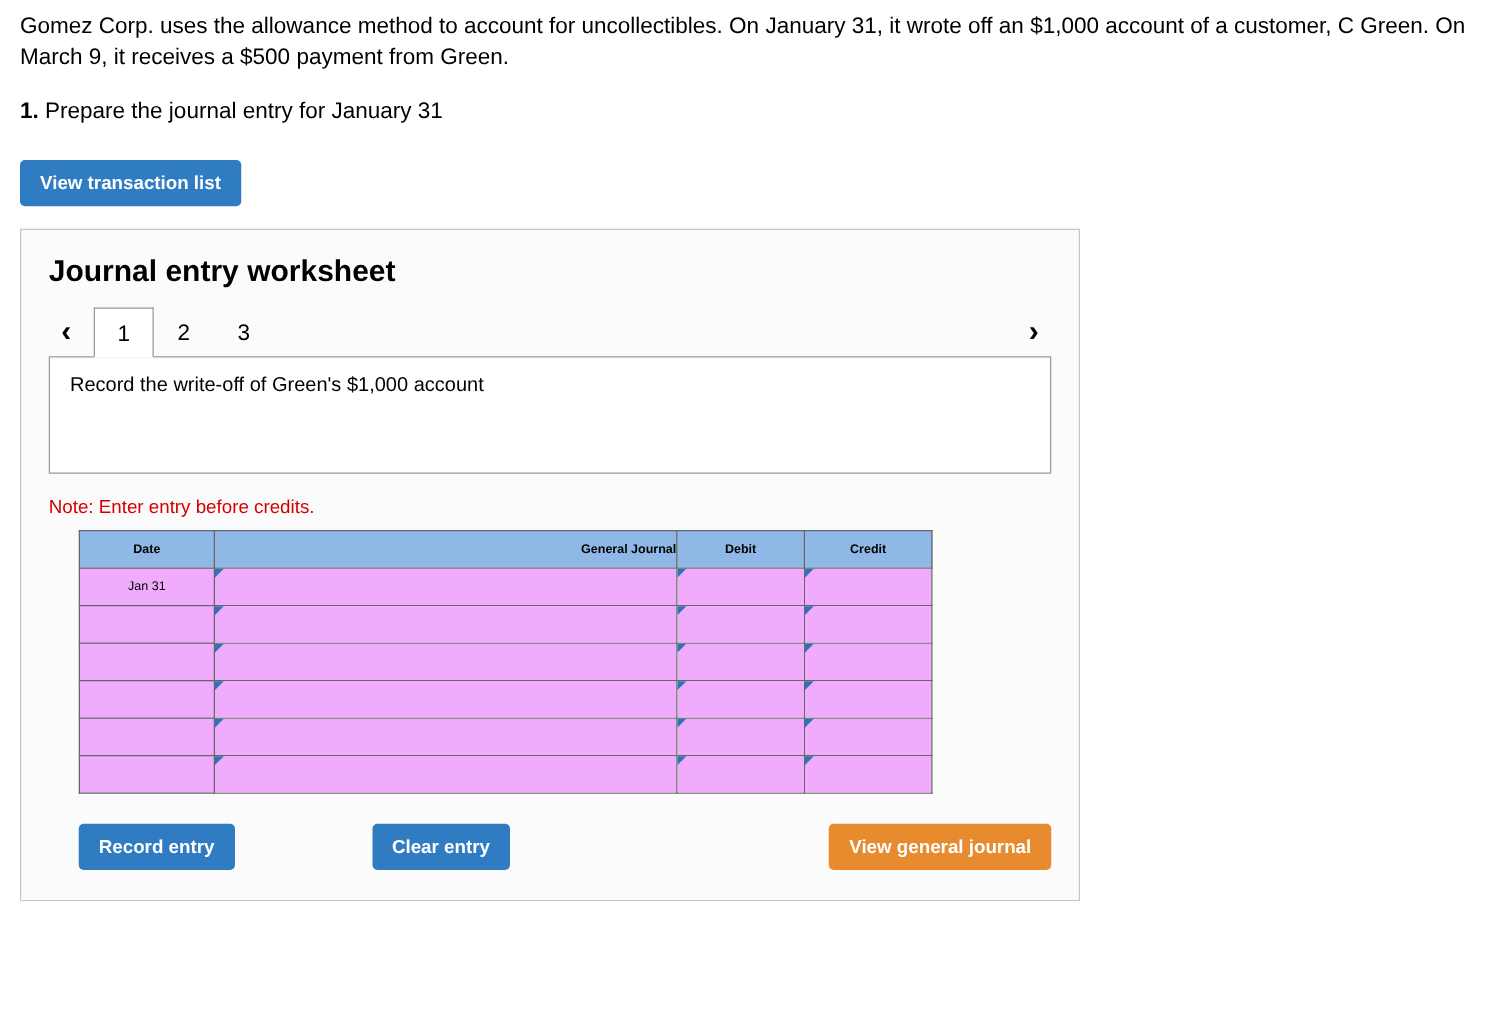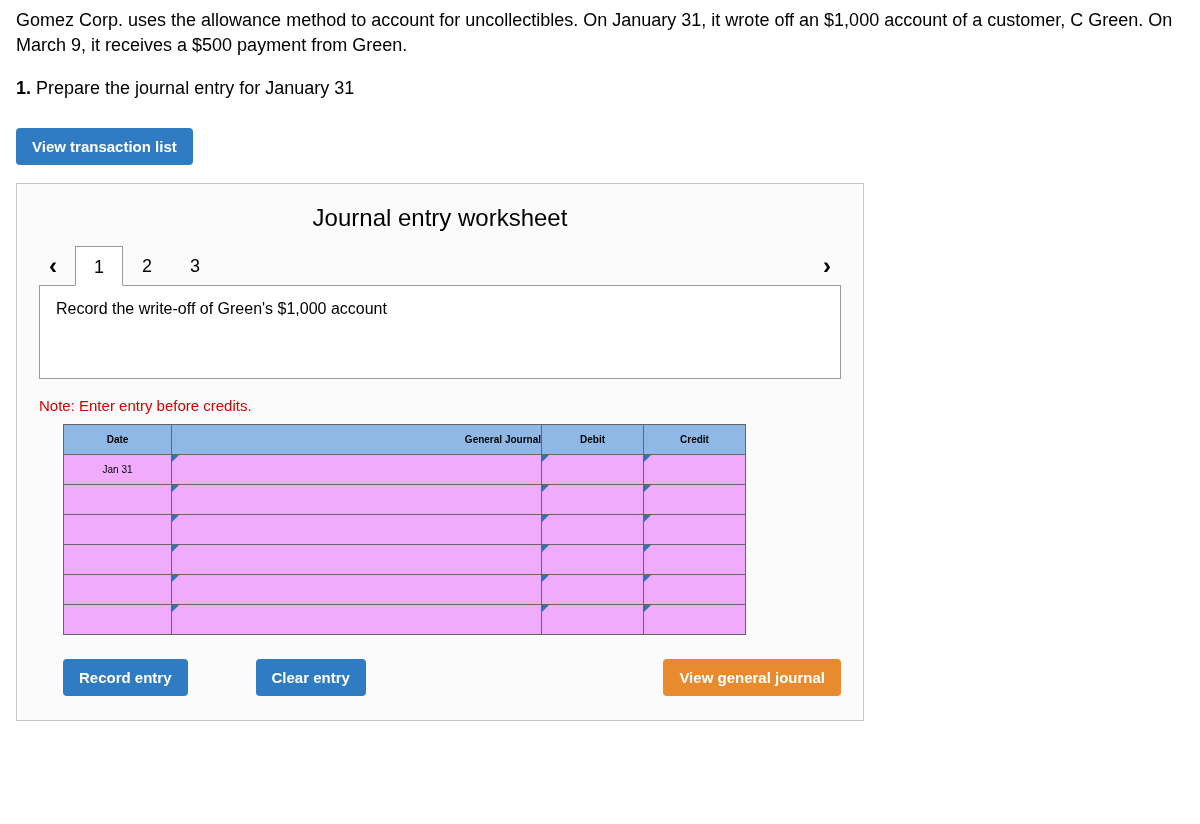--- a/index.html
+++ b/index.html
@@ -26,24 +26,23 @@
   }
   .panel {
     border: 1px solid #c7c7c7;
     background: #fbfbfb;
     width: 848px;
     margin-top: 18px;
     padding: 20px 22px 24px 22px;
   }
   .panel h2 {
     font-family: Verdana, Geneva, sans-serif;
-    font-weight: normal;
+    font-weight: bold;
     font-size: 24px;
     margin-bottom: 14px;
-    text-align: center;
   }
   .tabrow {
     display: flex;
     align-items: center;
     margin-bottom: 0;
     position: relative;
   }
   .chev {
     font-size: 24px;
     font-weight: bold;
@@ -109,21 +108,21 @@
     position: absolute;
     top: 0; left: 0;
     width: 0; height: 0;
     border-left: 7px solid #2e73b8;
     border-bottom: 7px solid transparent;
   }
   .btnrow {
     display: flex;
     margin-top: 24px;
     margin-left: 24px;
-    gap: 68px;
+    gap: 110px;
     align-items: center;
   }
   .btn-orange { background: #e88b2e; }
 </style>
 </head>
 <body>
 
 
 
 <div class="intro">Gomez Corp. uses the allowance method to account for uncollectibles. On January 31, it wrote off an $1,000 account of a customer, C Green. On March 9, it receives a $500 payment from Green.</div>

